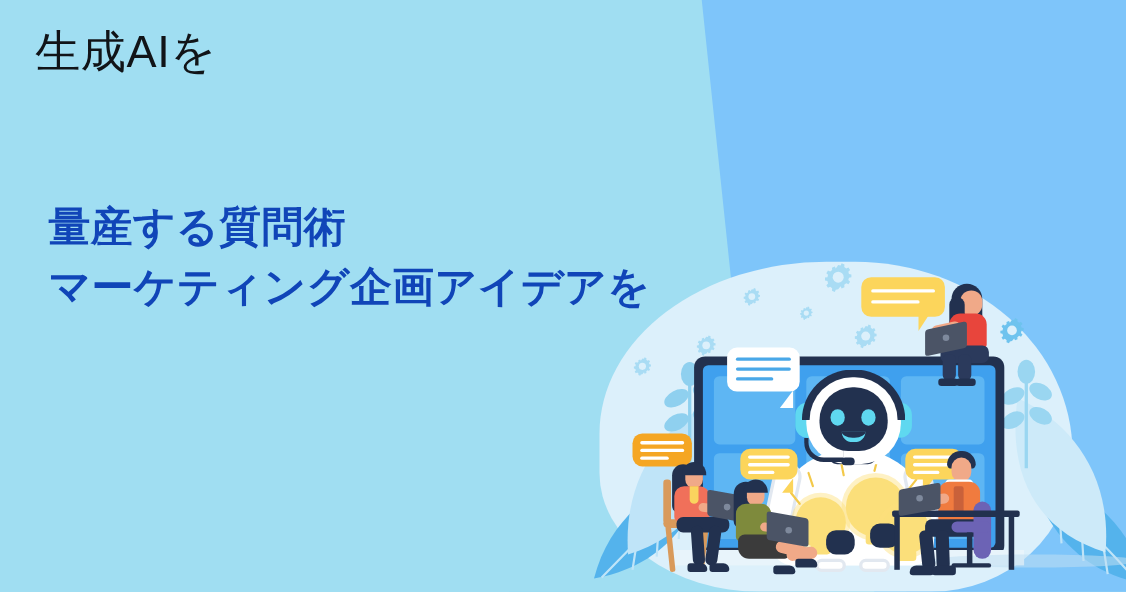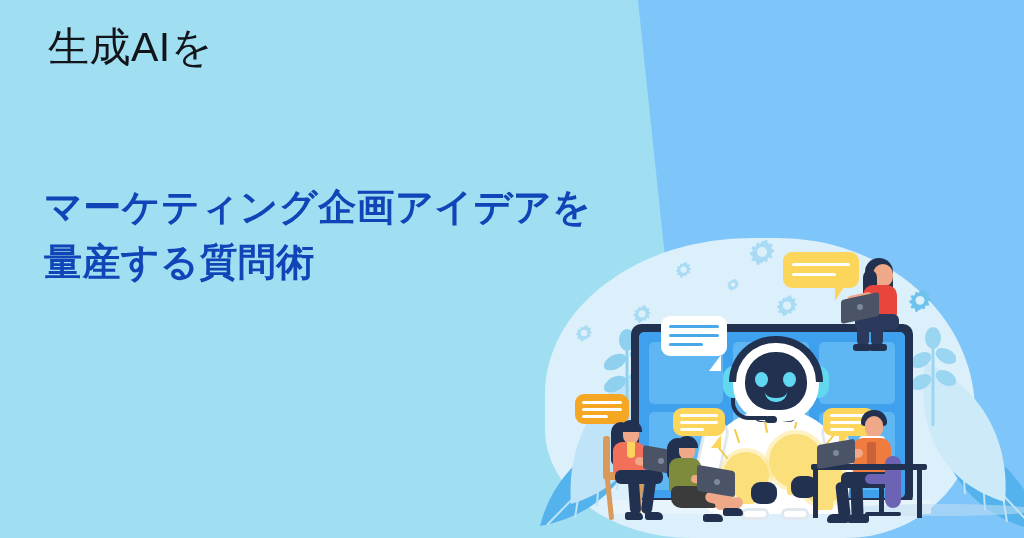--- a/index.html
+++ b/index.html
@@ -41,21 +41,21 @@
     position:absolute;
     left:545px; top:238px;
     width:430px; height:300px;
     background:#DCF0FB;
     border-radius:48% 46% 30% 34% / 52% 58% 40% 36%;
   }
 
   
   .copy {
     position:absolute;
-    left:48px; top:22px;
+    left:32px; top:22px;
     width:700px;
   }
   .line1 {
     font-size:41px;
     line-height:1.22;
     font-weight:400;
     color:#111418;
     letter-spacing:.5px;
     white-space:nowrap;
   }
@@ -233,22 +233,22 @@
   <div class="bg-base"></div>
   <div class="bg-right-wash2"></div>
   <div class="bg-right-wash"></div>
   <div class="bg-blob"></div>
 
   <div class="copy">
     <div class="line1">生成AIを</div>
   </div>
 
   <div class="subcopy">
+    <div>量産する質問術</div>
     <div>マーケティング企画アイデアを</div>
-    <div>量産する質問術</div>
   </div>
 
   <div class="illo">
 
     <svg class="leaf" style="left:-10px;top:150px;" width="150" height="150" viewBox="0 0 150 150">
       <path d="M5 140 C20 80 70 50 110 40 C95 95 60 130 5 140 Z" fill="#54B3EC"></path>
       <path d="M12 139 C40 110 80 70 108 43" stroke="#BFE4F8" stroke-width="2" fill="none"></path>
       <path d="M40 132 L45 100 M62 120 L64 88 M82 104 L84 74" stroke="#BFE4F8" stroke-width="2" fill="none"></path>
     </svg>
     <svg class="leaf" style="left:16px;top:120px;" width="140" height="150" viewBox="0 0 140 150">

